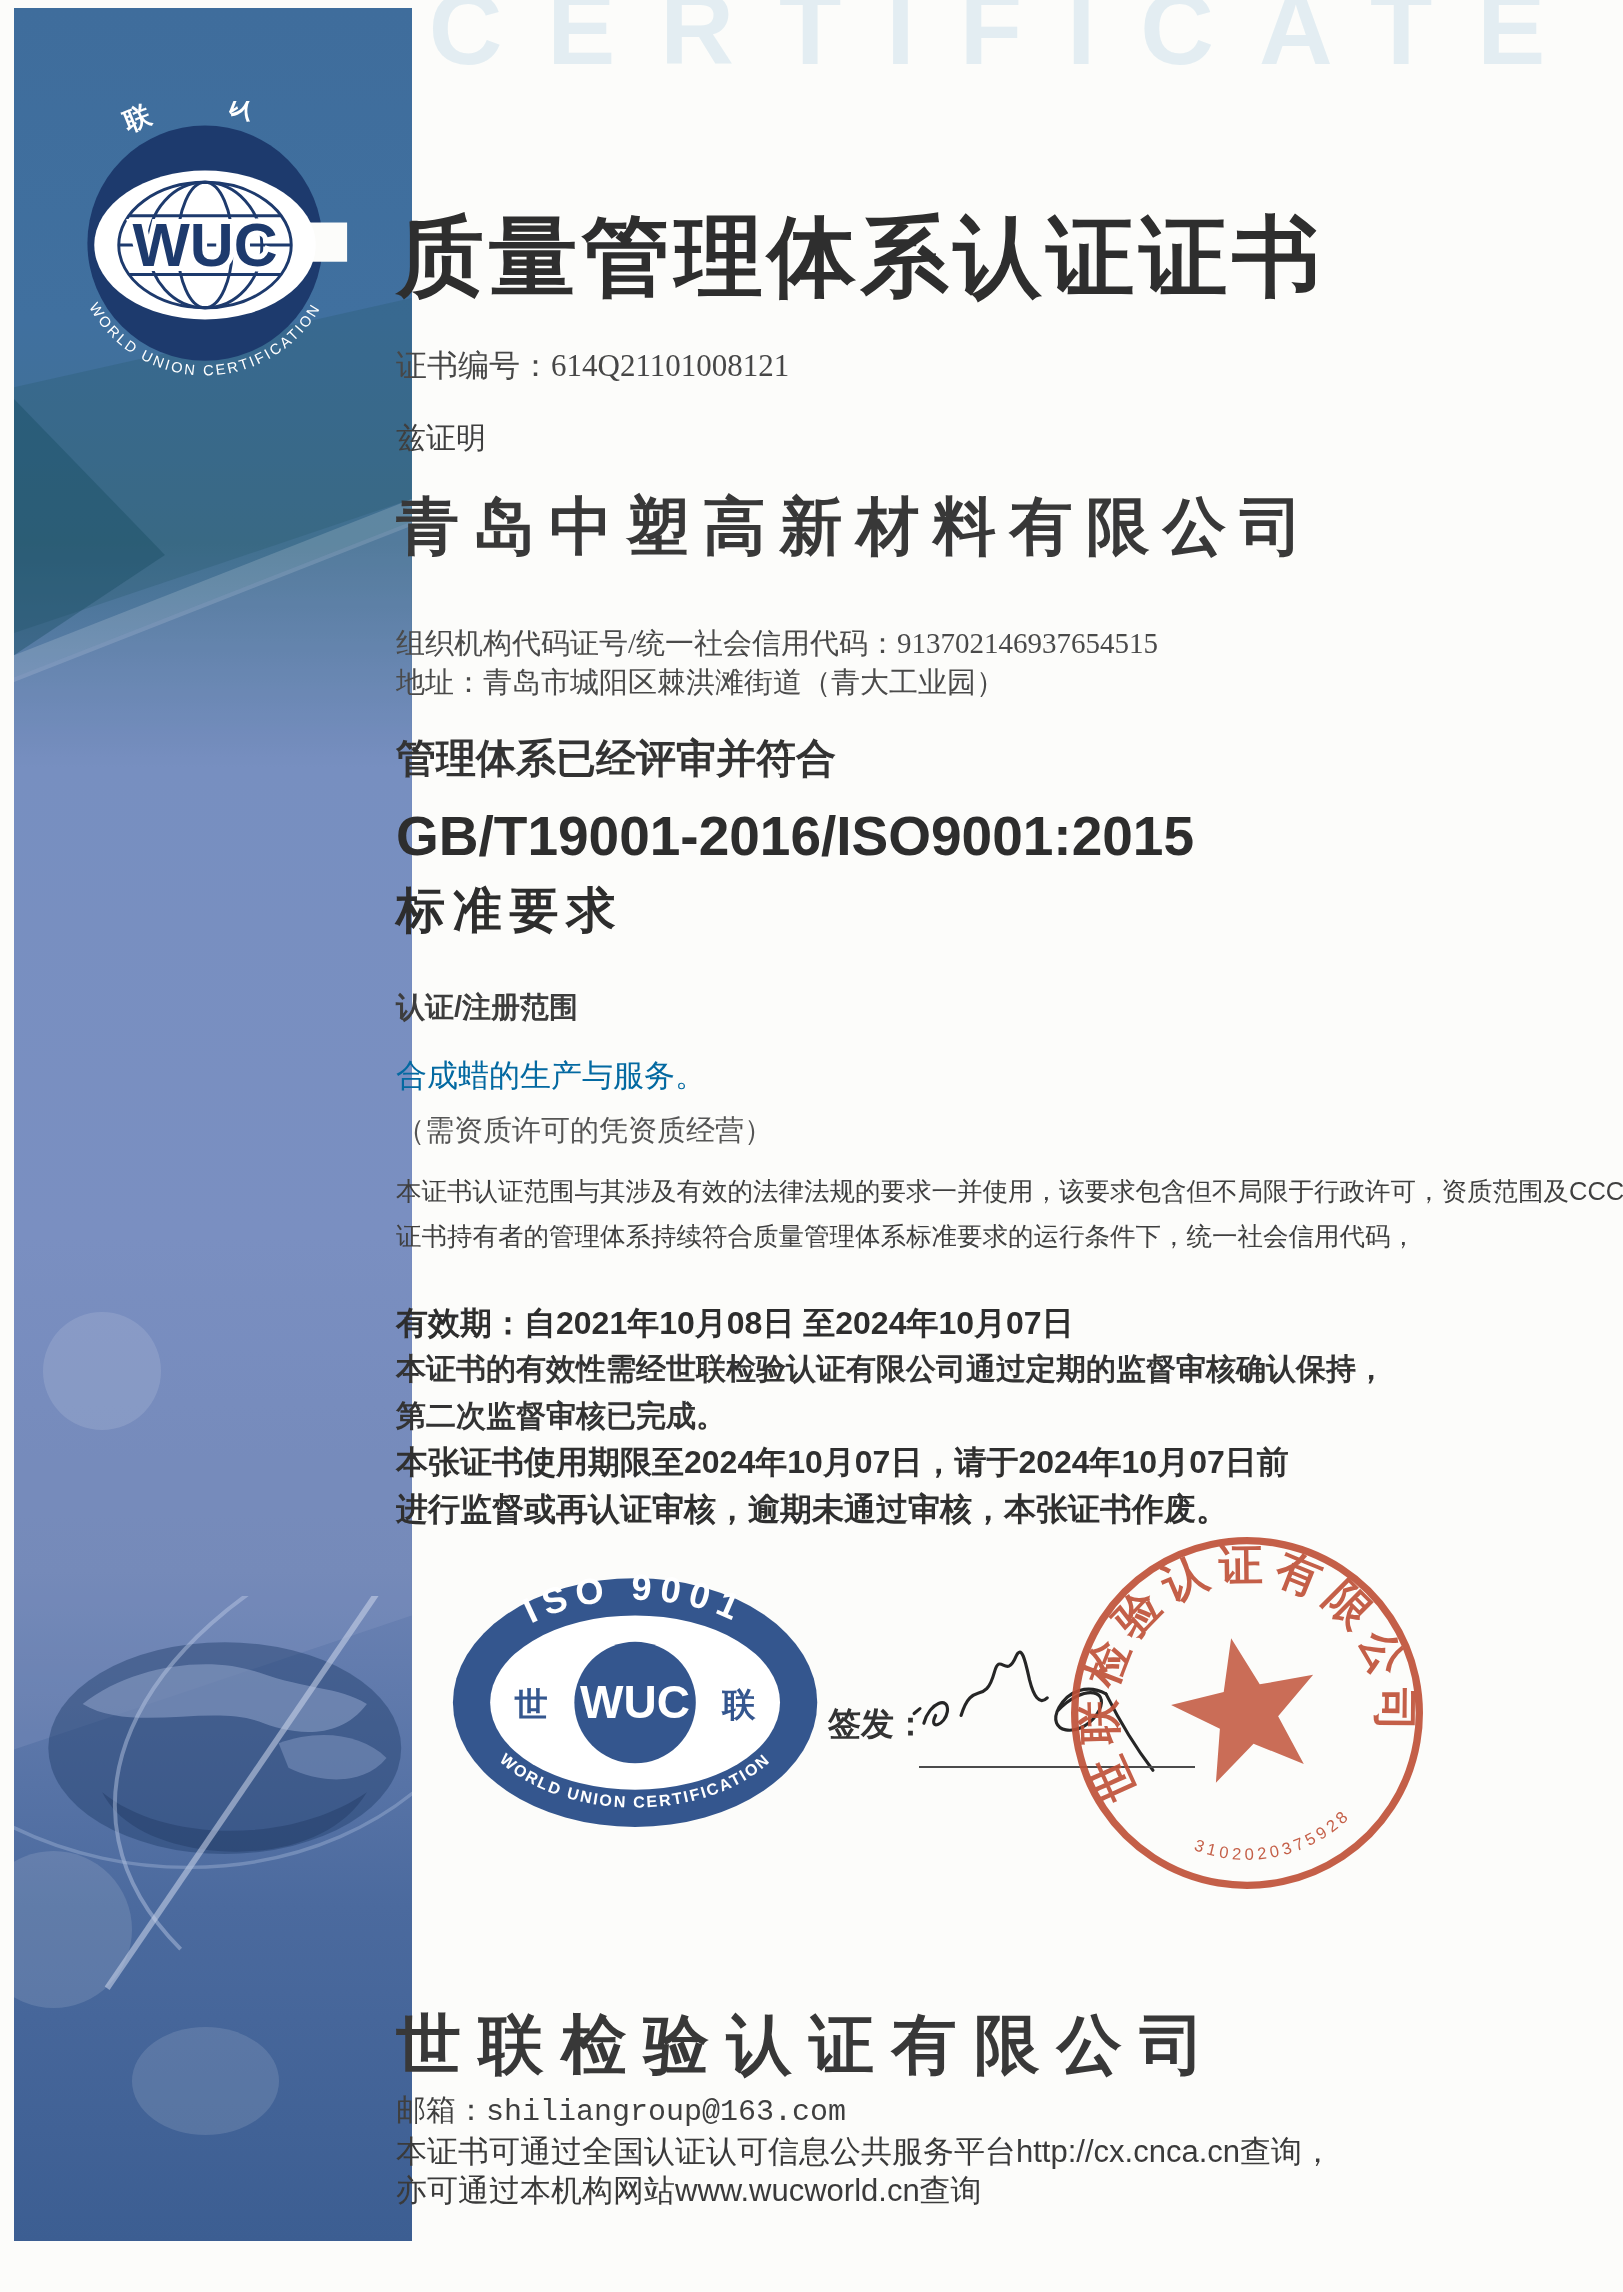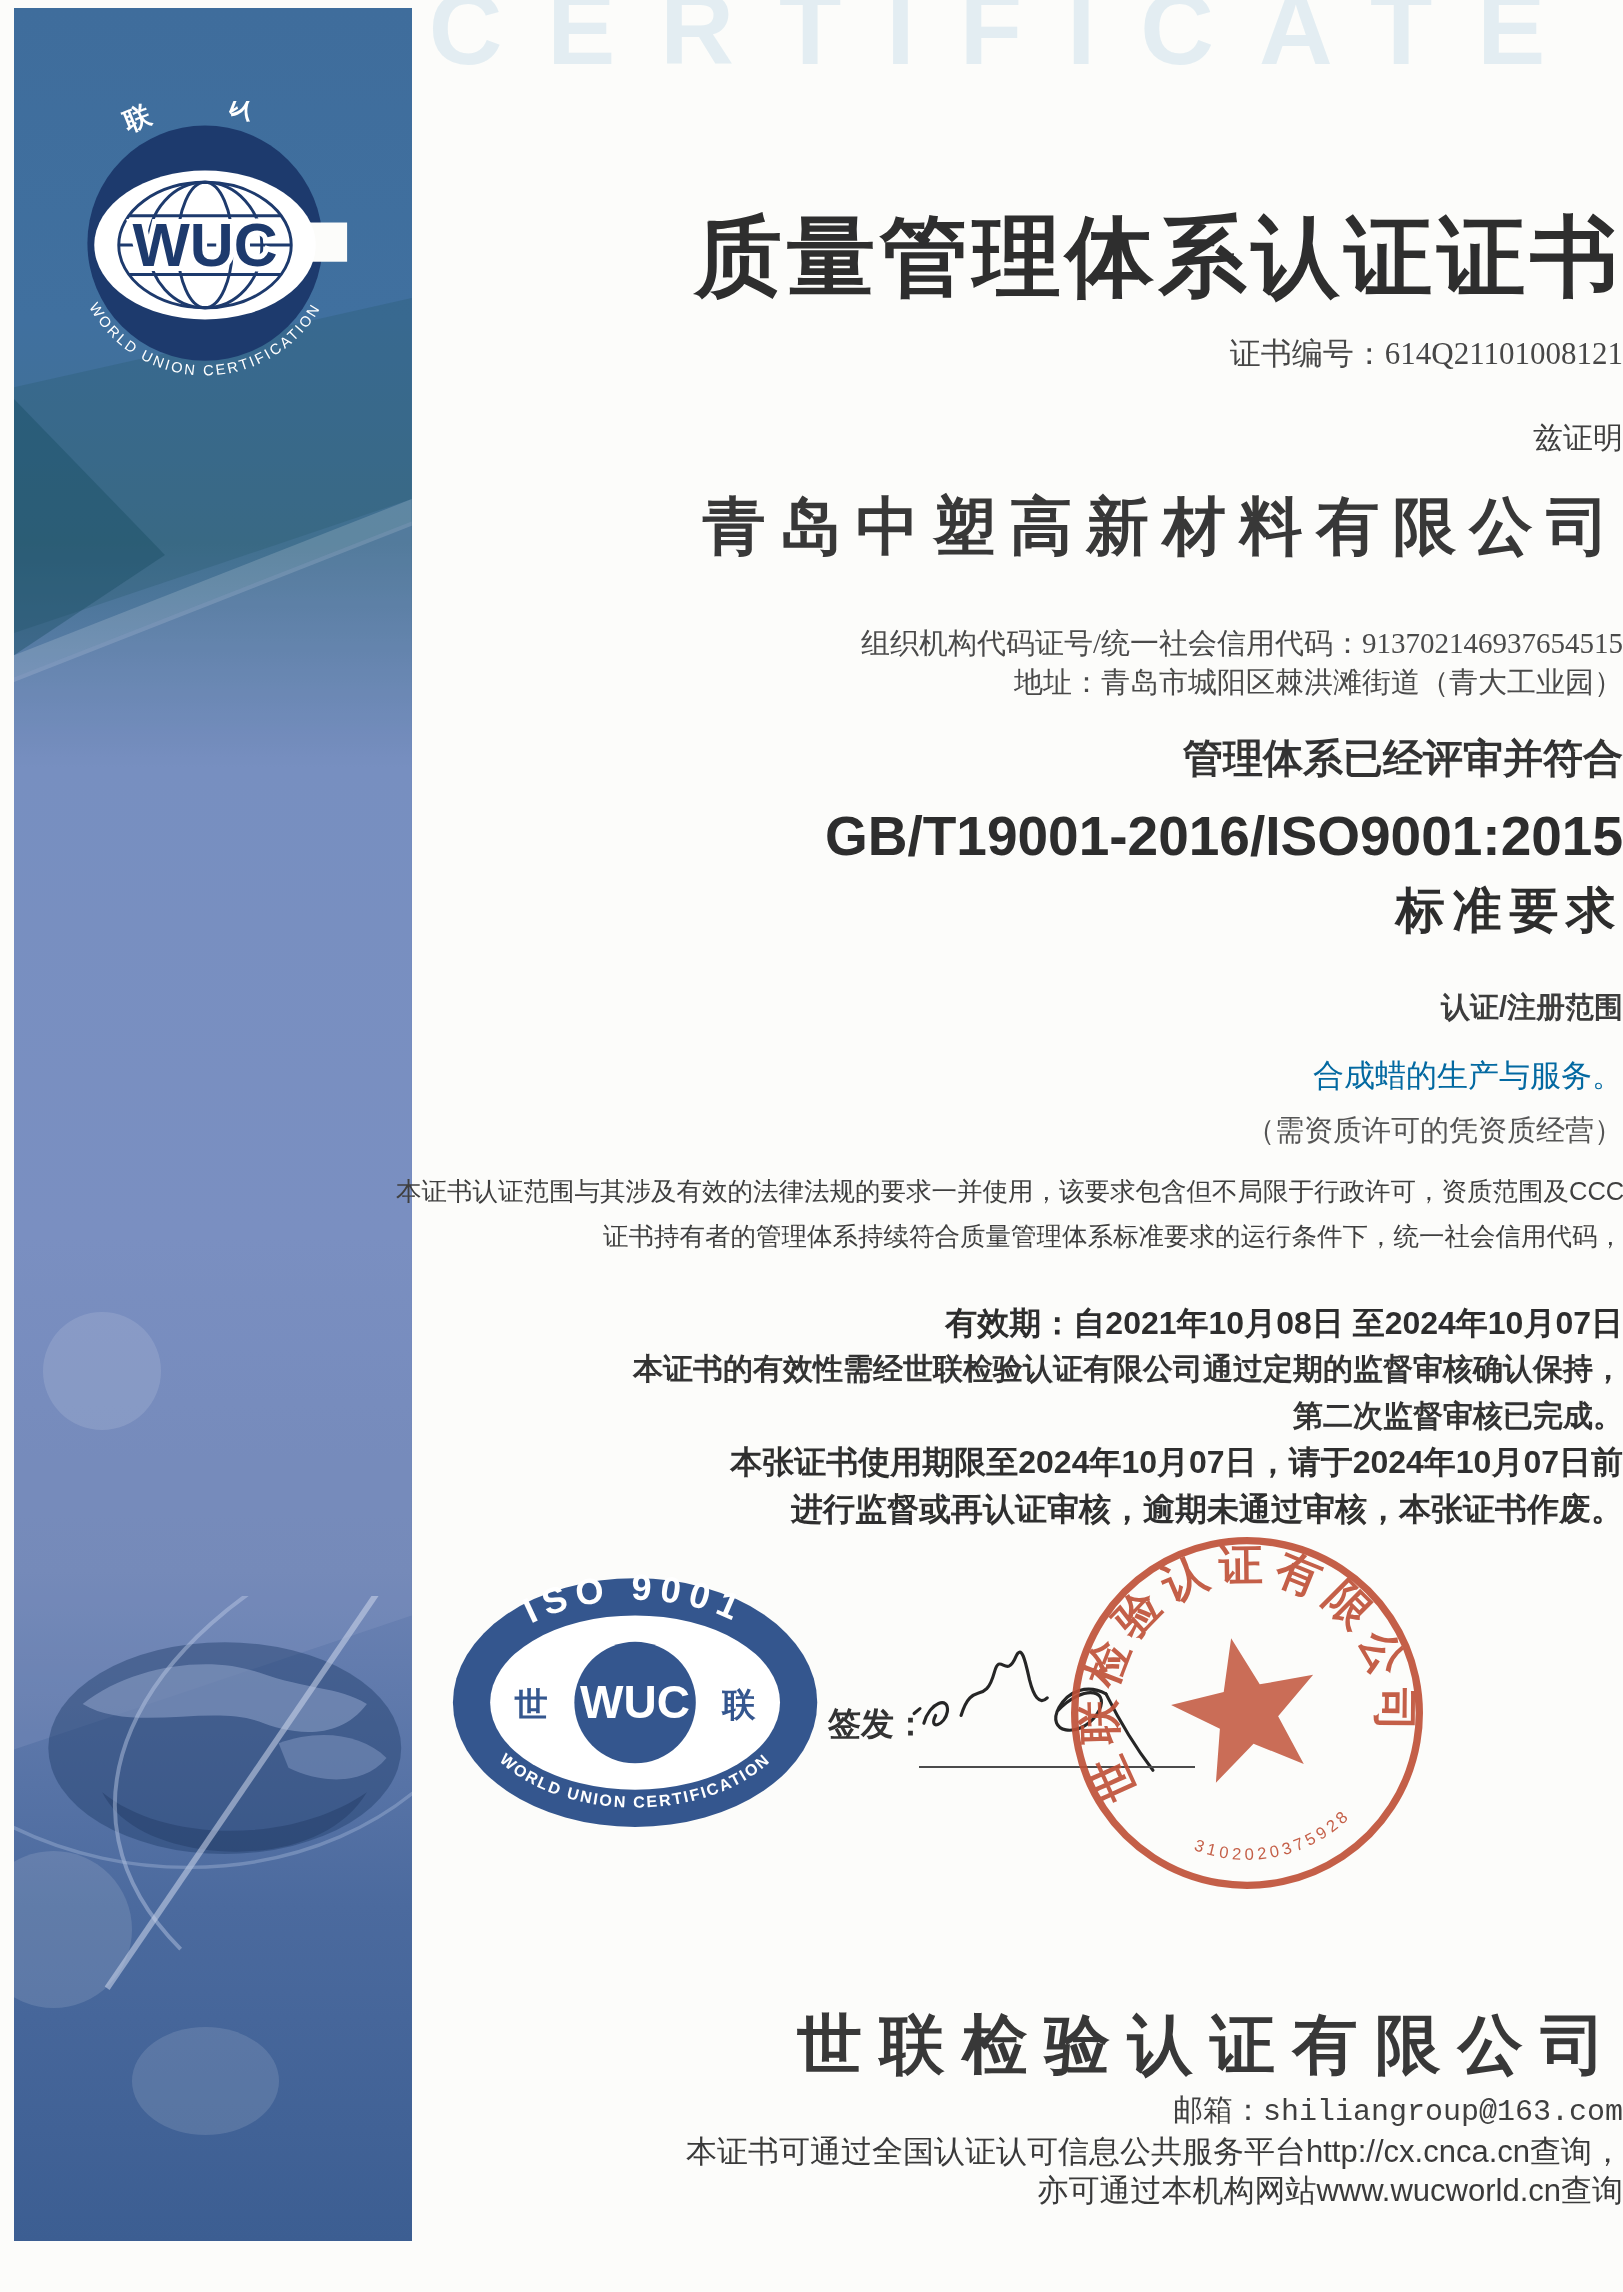--- a/index.html
+++ b/index.html
@@ -17,28 +17,28 @@
   }
   .facet{position:absolute;left:0;top:0;width:100%;height:100%;}
   .facet-a{background:rgba(40,88,110,.30);clip-path:polygon(0 17%,100% 13%,100% 22%,0 28%);}
   .facet-b{background:rgba(22,74,95,.38);clip-path:polygon(0 17.5%,38% 24.5%,0 29%);}
   .facet-c{background:rgba(255,255,255,.16);clip-path:polygon(0 29%,100% 22%,100% 23.2%,0 30.2%);}
   .facet-d{background:rgba(150,164,205,.22);clip-path:polygon(0 30%,100% 23%,100% 72%,0 78%);}
   .bokeh{position:absolute;border-radius:50%;background:rgba(255,255,255,.12);}
   .logo-svg{position:absolute;left:39px;top:93px;}
   .globe-svg{position:absolute;left:0;top:1588px;}
   
-  .col{position:absolute;left:396px;width:1227px;text-align:right;white-space:nowrap;}
+  .col{position:absolute;left:396px;width:1227px;text-align:left;white-space:nowrap;}
   .watermark{
     position:absolute;left:396px;width:1227px;top:-29px;text-align:center;
     font-size:102px;font-weight:700;letter-spacing:45px;color:#cfe2ec;opacity:.55;
     white-space:nowrap;
   }
   .title{top:198px;font-size:88px;font-weight:700;letter-spacing:4.9px;color:#2e2e2e;}
-  .certno{top:333px;font-size:31px;color:#474747;font-family:"Liberation Serif","DejaVu Serif",serif;}
+  .certno{top:345px;font-size:31px;color:#474747;font-family:"Liberation Serif","DejaVu Serif",serif;}
   .certify{top:418px;font-size:30px;color:#3f3f3f;}
   .company{top:484px;font-size:63px;font-weight:700;letter-spacing:13.7px;color:#383838;}
   .codeline{top:624px;font-size:29px;color:#4a4a4a;font-family:"Liberation Serif","DejaVu Serif",serif;}
   .addressline{top:663px;font-size:29px;color:#4a4a4a;font-family:"Liberation Serif","DejaVu Serif",serif;}
   .conform{top:731px;font-size:40px;font-weight:700;color:#333;}
   .standard{top:804px;font-size:55px;font-weight:700;color:#2d2d2d;}
   .standardreq{top:878px;font-size:49px;font-weight:700;letter-spacing:7.8px;color:#2d2d2d;}
   .scopelabel{top:988px;font-size:29px;font-weight:600;color:#3d3d3d;}
   .scopetext{top:1055px;font-size:31px;color:#0369a1;font-family:"Liberation Serif","DejaVu Serif",serif;}
   .scopenote{top:1111px;font-size:29px;color:#555;font-family:"Liberation Serif","DejaVu Serif",serif;}

